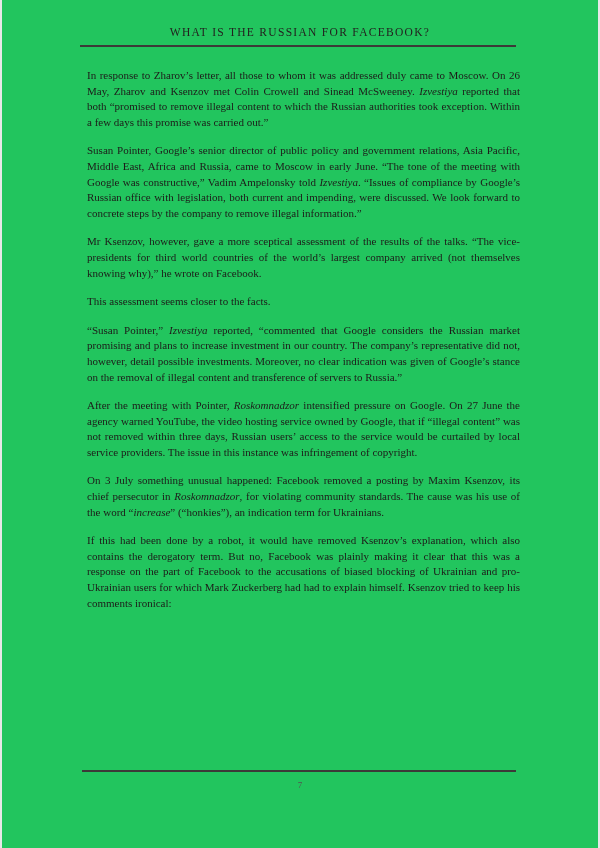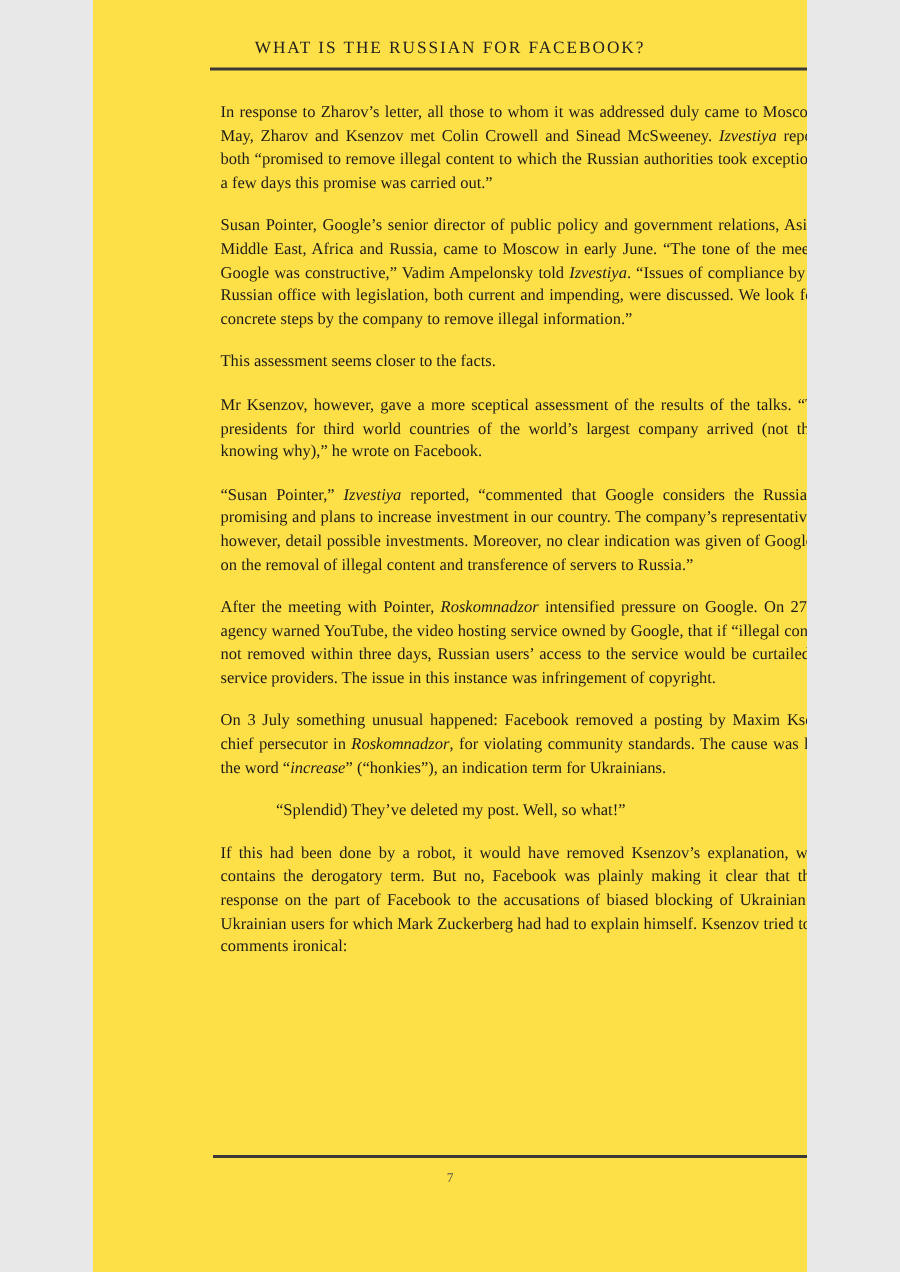--- a/index.html
+++ b/index.html
@@ -2,24 +2,24 @@
 <html><head>
 <meta charset="utf-8">
 <style>
   html, body {
     margin: 0;
     padding: 0;
     background: #e8e8e8;
   }
   .page {
     position: relative;
-    width: 476px;
+    width: 596px;
     height: 848px;
     margin: 0 auto;
-    background: #fde047;
+    background: #22c55e;
     overflow: hidden;
     font-family: "Liberation Serif", "DejaVu Serif", serif;
     color: #1d1b19;
   }
   .page-header-title {
     position: absolute;
     top: 26px;
     left: 0;
     right: 0;
     text-align: center;
@@ -75,24 +75,23 @@
 </head>
 <body>
 
 <div class="page">
   <div class="page-header-title">WHAT IS THE RUSSIAN FOR FACEBOOK?</div>
   <div class="header-rule"></div>
 
   <div class="article-body" id="article">
       <p class=""><span>In response to Zharov’s letter, all those to whom it was addressed duly came to Moscow. On 26 May, Zharov and Ksenzov met Colin Crowell and Sinead McSweeney. </span><span class="em">Izvestiya</span><span> reported that both “promised to remove illegal content to which the Russian authorities took exception. Within a few days this promise was carried out.”</span></p>
       <p class=""><span>Susan Pointer, Google’s senior director of public policy and government relations, Asia Pacific, Middle East, Africa and Russia, came to Moscow in early June. “The tone of the meeting with Google was constructive,” Vadim Ampelonsky told </span><span class="em">Izvestiya</span><span>. “Issues of compliance by Google’s Russian office with legislation, both current and impending, were discussed. We look forward to concrete steps by the company to remove illegal information.”</span></p>
+      <p class=""><span>Mr Ksenzov, however, gave a more sceptical assessment of the results of the talks. “The vice-presidents for third world countries of the world’s largest company arrived (not themselves knowing why),” he wrote on Facebook.</span></p>
       <p class=""><span>This assessment seems closer to the facts.</span></p>
-      <p class=""><span>Mr Ksenzov, however, gave a more sceptical assessment of the results of the talks. “The vice-presidents for third world countries of the world’s largest company arrived (not themselves knowing why),” he wrote on Facebook.</span></p>
       <p class=""><span>“Susan Pointer,” </span><span class="em">Izvestiya</span><span> reported, “commented that Google considers the Russian market promising and plans to increase investment in our country. The company’s representative did not, however, detail possible investments. Moreover, no clear indication was given of Google’s stance on the removal of illegal content and transference of servers to Russia.”</span></p>
       <p class=""><span>After the meeting with Pointer, </span><span class="em">Roskomnadzor</span><span> intensified pressure on Google. On 27 June the agency warned YouTube, the video hosting service owned by Google, that if “illegal content” was not removed within three days, Russian users’ access to the service would be curtailed by local service providers. The issue in this instance was infringement of copyright.</span></p>
       <p class=""><span>On 3 July something unusual happened: Facebook removed a posting by Maxim Ksenzov, its chief persecutor in </span><span class="em">Roskomnadzor</span><span>, for violating community standards. The cause was his use of the word “</span><span class="em">increase</span><span>” (“honkies”), an indication term for Ukrainians.</span></p>
-      <p class="quote"><span>“Splendid) They’ve deleted my post. Well, so what!”</span></p>
       <p class=""><span>If this had been done by a robot, it would have removed Ksenzov’s explanation, which also contains the derogatory term. But no, Facebook was plainly making it clear that this was a response on the part of Facebook to the accusations of biased blocking of Ukrainian and pro-Ukrainian users for which Mark Zuckerberg had had to explain himself. Ksenzov tried to keep his comments ironical:</span></p>
     </div>
 
   <div class="footer-rule"></div>
   <div class="page-number">7</div>
 </div>
 
 </body></html>

